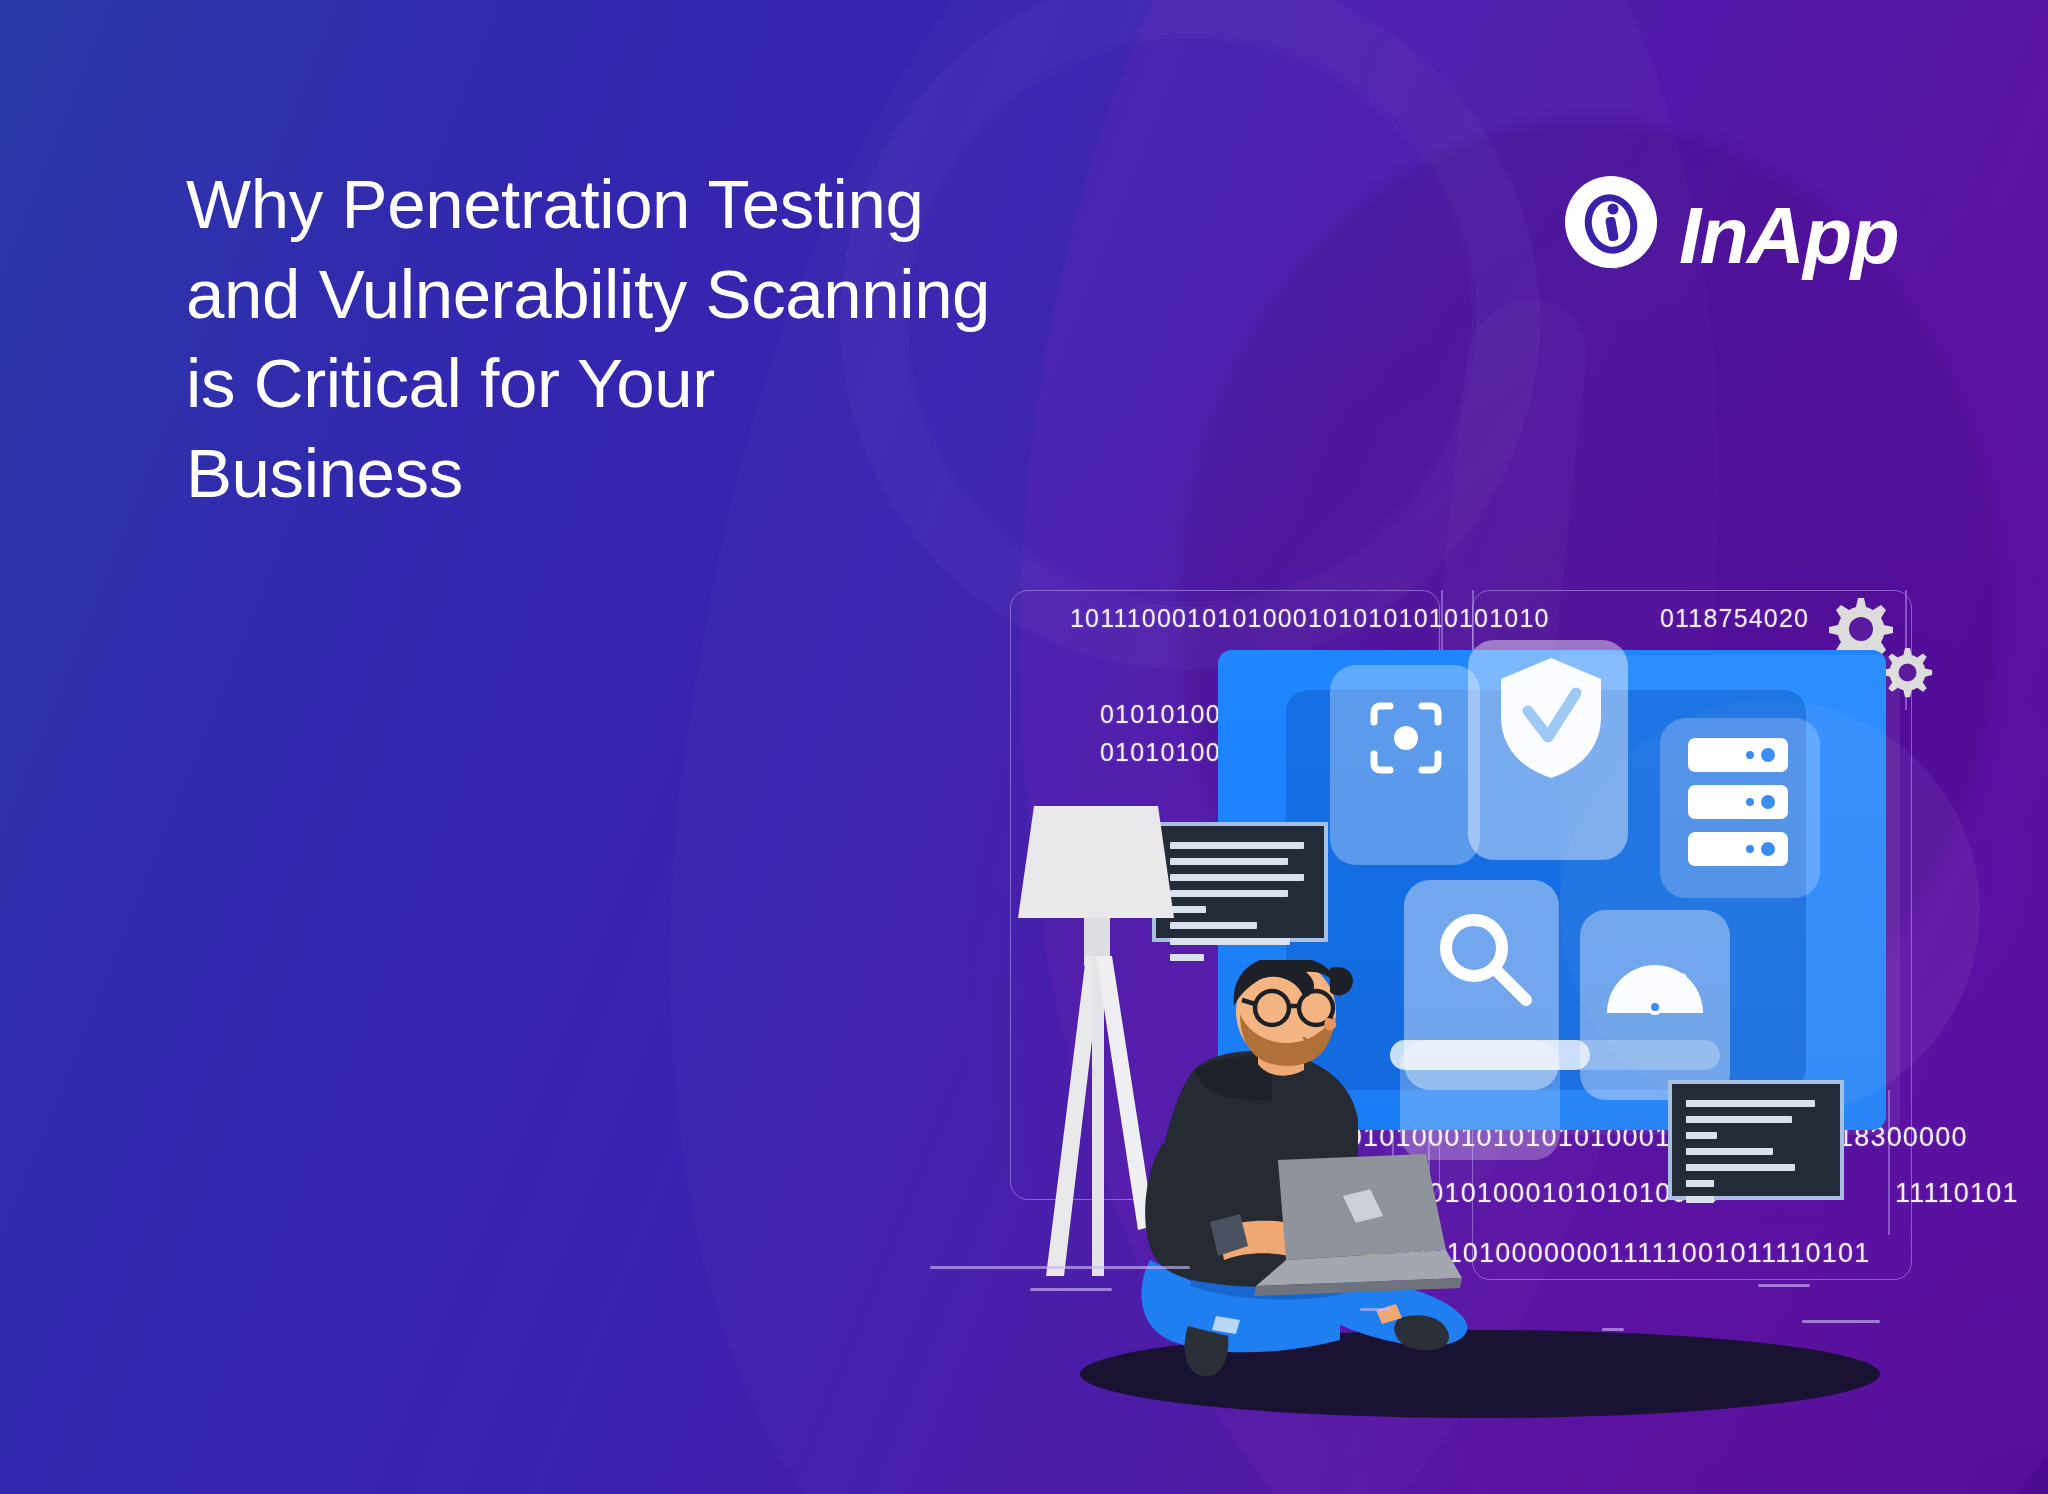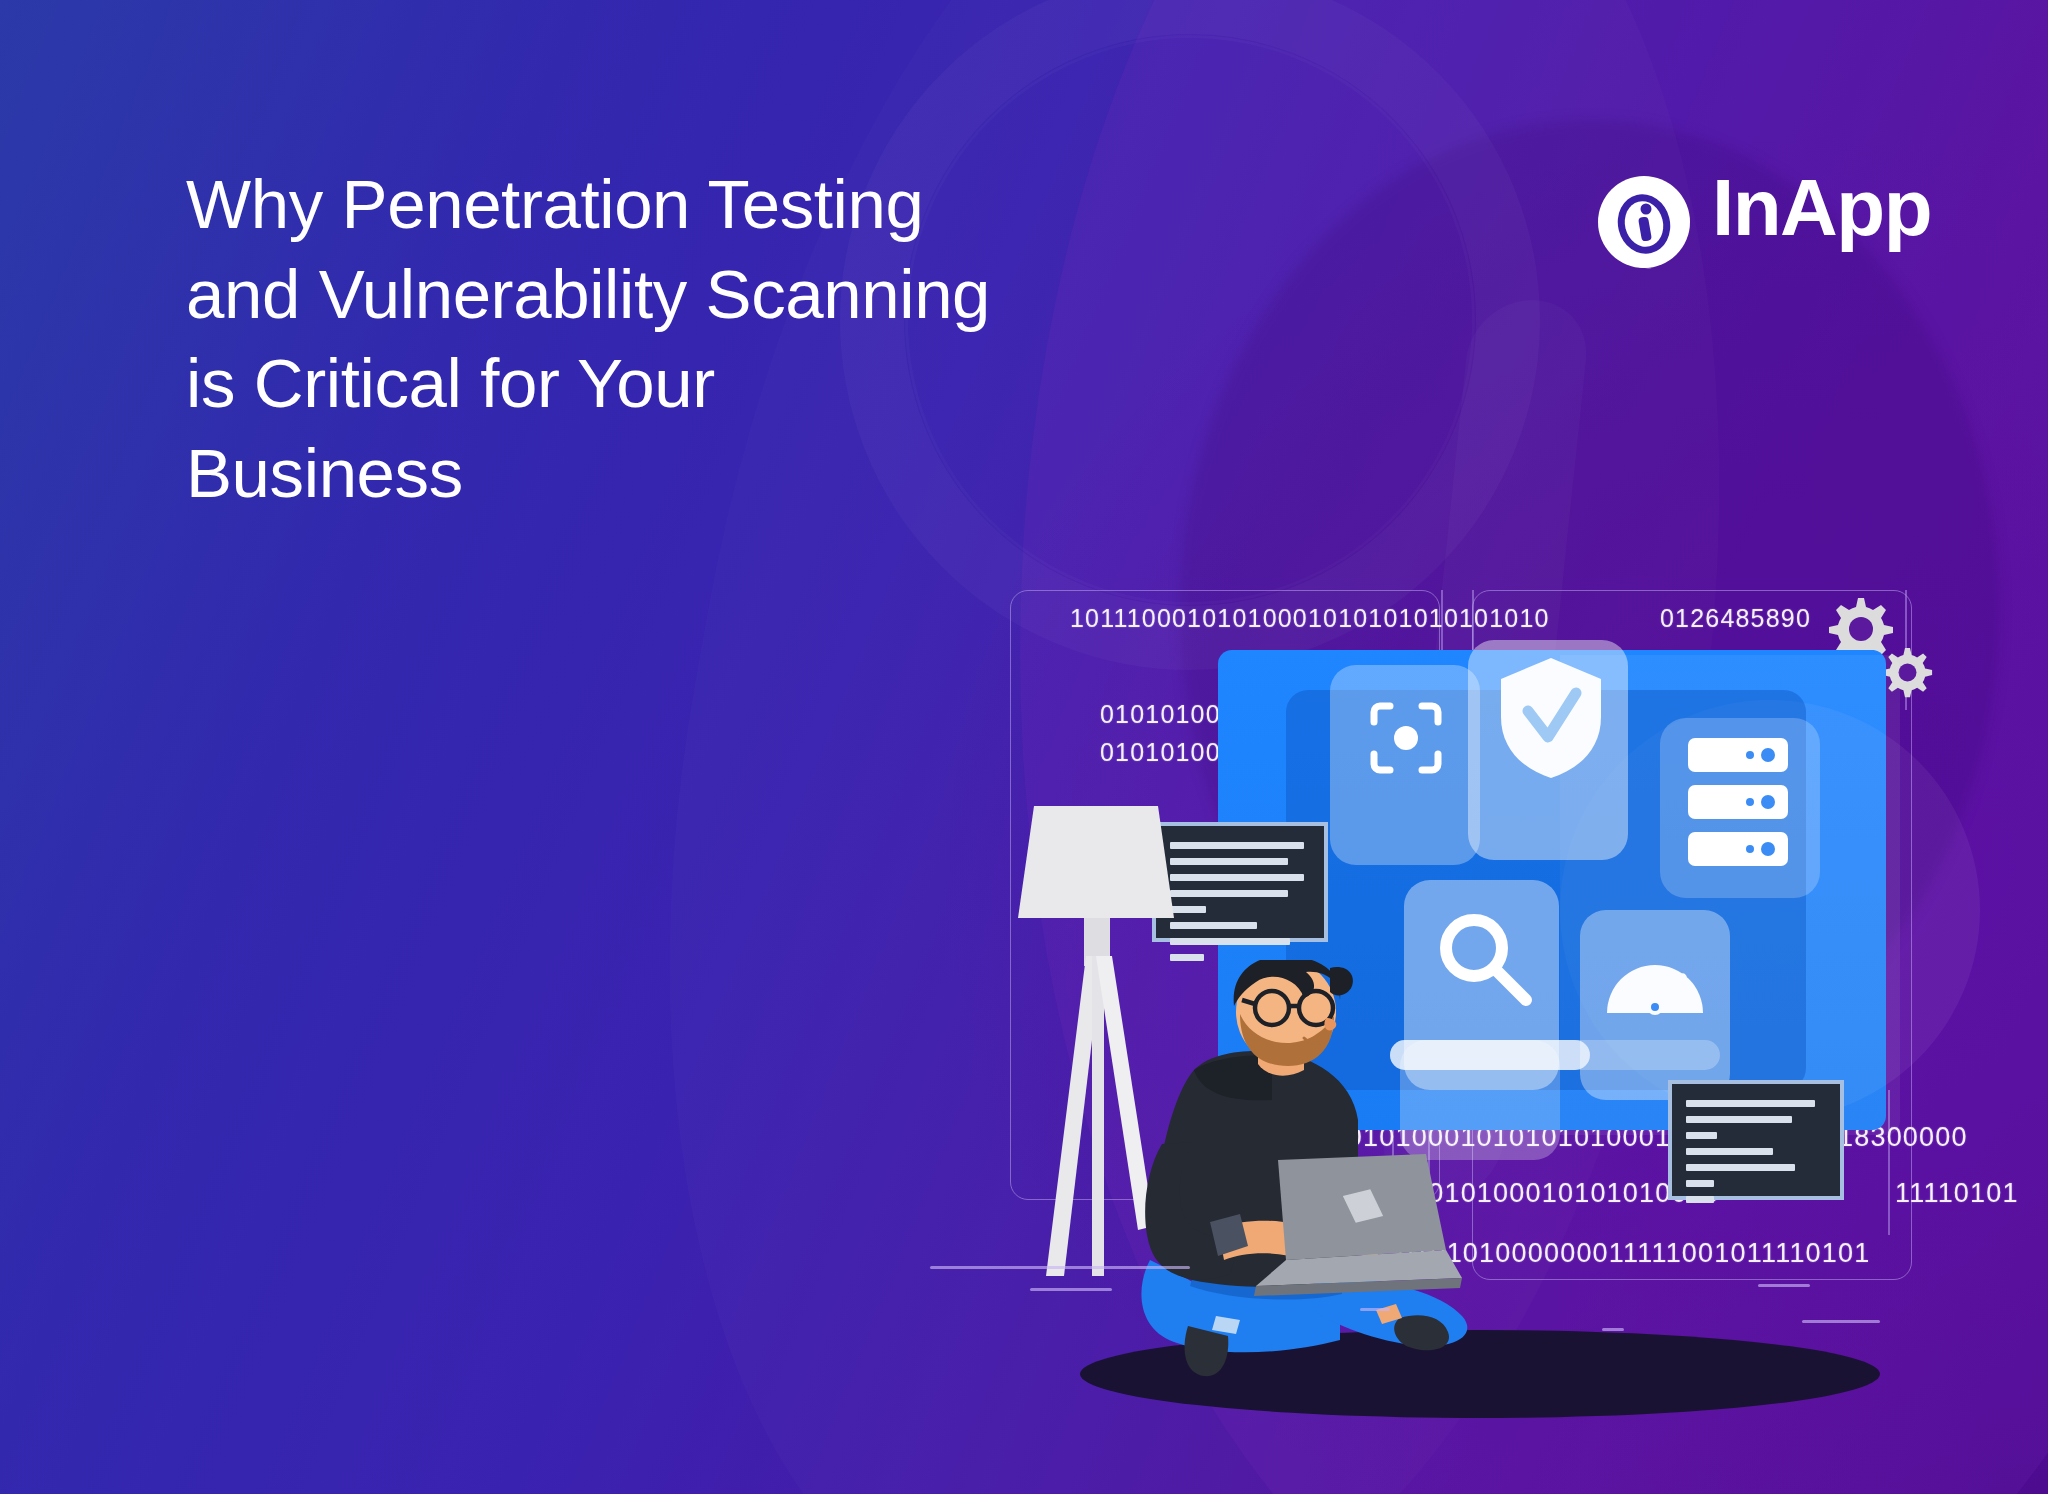--- a/index.html
+++ b/index.html
@@ -70,22 +70,22 @@
     font-size:69px;
     font-weight:400;
     line-height:1.30;
     letter-spacing:-0.4px;
     white-space:pre-line;
   }
 
   
   #logo {
     position:absolute;
-    left:1592px; top:172px;
-    display:flex; align-items:flex-start; gap:16px;
+    left:1559px; top:172px;
+    display:flex; align-items:flex-end; gap:16px;font-style:italic;
   }
   #logo .mark { position:relative; width:104px; height:104px; flex:none; }
   #logo .mark svg { display:block; }
   #logo .word {
     color:#ffffff;
     font-size:80px;
     font-weight:700;
     letter-spacing:-1.5px;
     line-height:1;
     margin-top:-4px;
@@ -220,21 +220,21 @@
     <div class="layer frame frame-b"></div>
 
     <div class="layer vline" style="left:1441px; top:590px;  height:150px;"></div>
     <div class="layer vline" style="left:1472px; top:590px;  height:150px;"></div>
     <div class="layer vline" style="left:1905px; top:590px;  height:120px;"></div>
     <div class="layer vline" style="left:1392px; top:1090px; height:150px;"></div>
     <div class="layer vline" style="left:1428px; top:1090px; height:160px;"></div>
     <div class="layer vline" style="left:1888px; top:1090px; height:145px;"></div>
 
     <div class="layer bin" style="left:1070px; top:604px; font-size:25px;">10111000101010001010101010101010</div>
-    <div class="layer bin" style="left:1660px; top:604px; font-size:25px;">0126485890</div>
+    <div class="layer bin" style="left:1660px; top:604px; font-size:25px;">0118754020</div>
     <div class="layer bin" style="left:1100px; top:700px; font-size:25px;">010101000</div>
     <div class="layer bin" style="left:1100px; top:738px; font-size:25px;">010101000</div>
 
     <div class="layer bin" style="left:1282px; top:1122px; font-size:27px;">000101010001010101010001111101</div>
     <div class="layer bin" style="left:1838px; top:1122px; font-size:27px;">18300000</div>
     <div class="layer bin" style="left:1412px; top:1178px; font-size:27px;">1010100010101010000</div>
     <div class="layer bin" style="left:1895px; top:1178px; font-size:27px;">11110101</div>
     <div class="layer bin" style="left:1398px; top:1238px; font-size:27px;">010101000000011111001011110101</div>
 
     <div class="layer" style="left:1812px; top:588px;">

